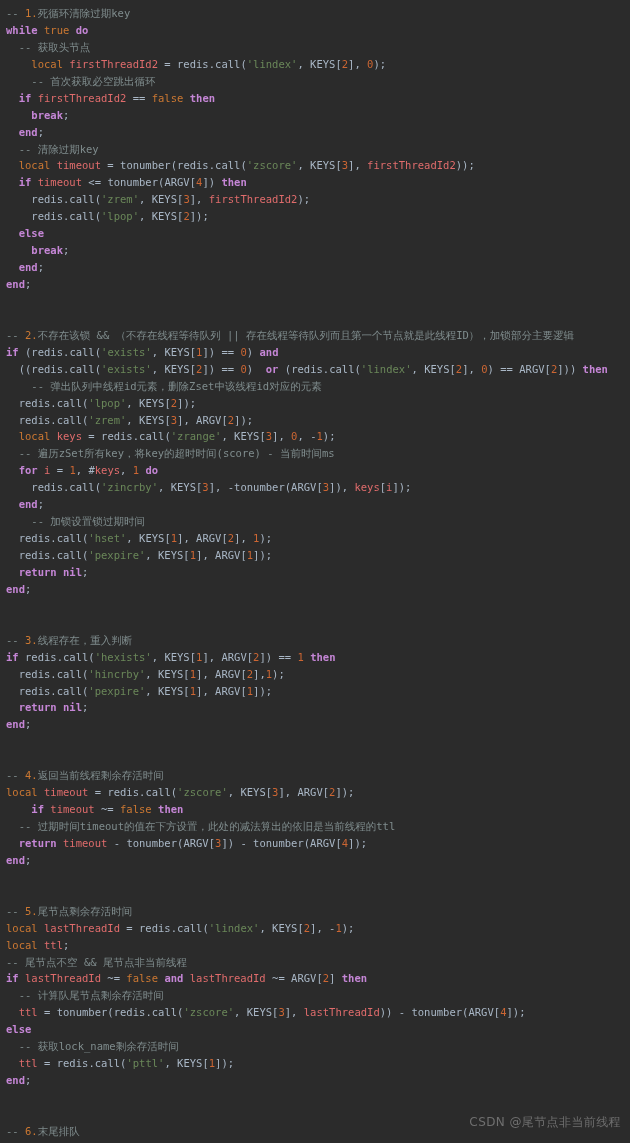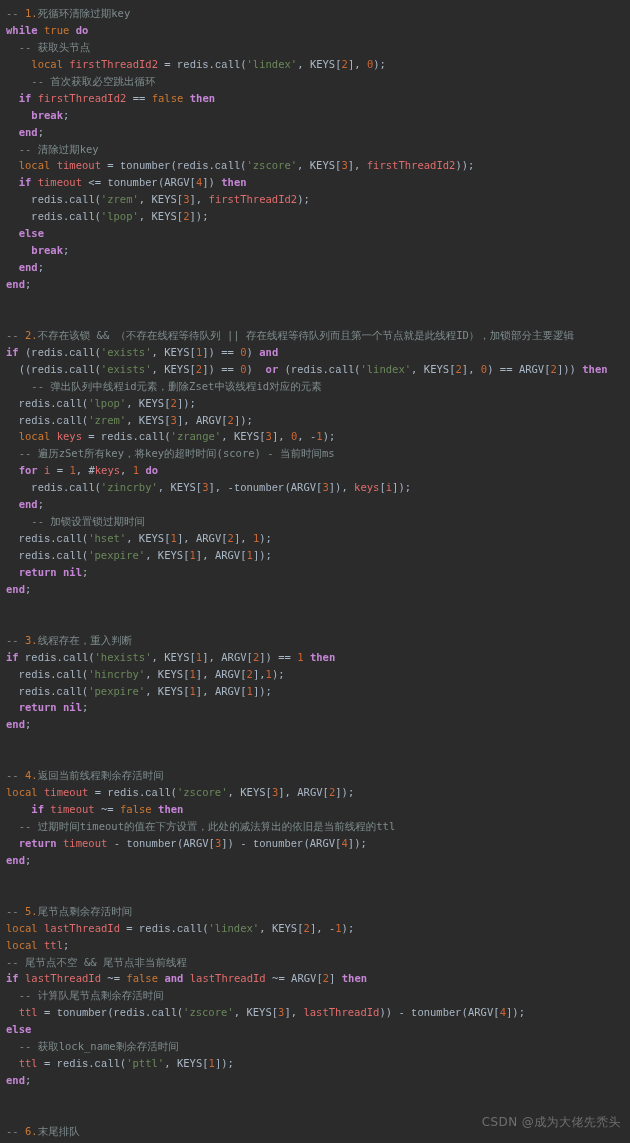--- a/index.html
+++ b/index.html
@@ -35,33 +35,33 @@
     white-space: pre;
   }
   
   .cmt  { color: #7f8c8d; }
   .cnum { color: #cc7832; }
   .kw   { color: #c586d6; font-weight: bold; }
   .kw2  { color: #cc7832; text-align: right; }
   .str  { color: #6a8759; text-align: right; }
   .num  { color: #cc6633; }
   .var  { color: #e06c6c; }
-  .fn   { color: #a9b7c6; font-family: Liberation Mono, monospace; }
+  .fn   { color: #a9b7c6; }
   .op   { color: #a9b7c6; }
   .pln  { color: #a9b7c6; }
 
   #watermark {
     position: absolute;
     right: 9px;
     bottom: 12px;
     font-family: "DejaVu Sans", "Liberation Sans", sans-serif;
     font-size: 12px;
     color: #6f6f6f;
     letter-spacing: 0.4px;
     white-space: nowrap;
   }
 </style>
 </head>
 <body>
 
 <div id="code-listing"><span class="ln"><span class="cmt">-- </span><span class="cnum">1.</span><span class="cmt">死循环清除过期key</span></span><span class="ln"><span class="kw">while</span> <span class="kw2">true</span> <span class="kw">do</span></span><span class="ln"><span class="cmt">  -- </span><span class="cmt">获取头节点</span></span><span class="ln">    <span class="kw2">local</span> <span class="var">firstThreadId2</span> <span class="op">=</span> <span class="fn">redis</span><span class="op">.</span><span class="fn">call</span><span class="op">(</span><span class="str">'lindex'</span><span class="op">,</span> <span class="pln">KEYS</span><span class="op">[</span><span class="num">2</span><span class="op">],</span> <span class="num">0</span><span class="op">);</span></span><span class="ln"><span class="cmt">    -- </span><span class="cmt">首次获取必空跳出循环</span></span><span class="ln">  <span class="kw">if</span> <span class="var">firstThreadId2</span> <span class="op">==</span> <span class="kw2">false</span> <span class="kw">then</span></span><span class="ln">    <span class="kw">break</span><span class="op">;</span></span><span class="ln">  <span class="kw">end</span><span class="op">;</span></span><span class="ln"><span class="cmt">  -- </span><span class="cmt">清除过期key</span></span><span class="ln">  <span class="kw2">local</span> <span class="var">timeout</span> <span class="op">=</span> <span class="fn">tonumber</span><span class="op">(</span><span class="fn">redis</span><span class="op">.</span><span class="fn">call</span><span class="op">(</span><span class="str">'zscore'</span><span class="op">,</span> <span class="pln">KEYS</span><span class="op">[</span><span class="num">3</span><span class="op">],</span> <span class="var">firstThreadId2</span><span class="op">));</span></span><span class="ln">  <span class="kw">if</span> <span class="var">timeout</span> <span class="op">&lt;=</span> <span class="fn">tonumber</span><span class="op">(</span><span class="pln">ARGV</span><span class="op">[</span><span class="num">4</span><span class="op">])</span> <span class="kw">then</span></span><span class="ln">    <span class="fn">redis</span><span class="op">.</span><span class="fn">call</span><span class="op">(</span><span class="str">'zrem'</span><span class="op">,</span> <span class="pln">KEYS</span><span class="op">[</span><span class="num">3</span><span class="op">],</span> <span class="var">firstThreadId2</span><span class="op">);</span></span><span class="ln">    <span class="fn">redis</span><span class="op">.</span><span class="fn">call</span><span class="op">(</span><span class="str">'lpop'</span><span class="op">,</span> <span class="pln">KEYS</span><span class="op">[</span><span class="num">2</span><span class="op">]);</span></span><span class="ln">  <span class="kw">else</span></span><span class="ln">    <span class="kw">break</span><span class="op">;</span></span><span class="ln">  <span class="kw">end</span><span class="op">;</span></span><span class="ln"><span class="kw">end</span><span class="op">;</span></span><span class="ln">&nbsp;</span><span class="ln">&nbsp;</span><span class="ln"><span class="cmt">-- </span><span class="cnum">2.</span><span class="cmt">不存在该锁 &amp;&amp; （不存在线程等待队列 || 存在线程等待队列而且第一个节点就是此线程ID），加锁部分主要逻辑</span></span><span class="ln"><span class="kw">if</span> <span class="op">(</span><span class="fn">redis</span><span class="op">.</span><span class="fn">call</span><span class="op">(</span><span class="str">'exists'</span><span class="op">,</span> <span class="pln">KEYS</span><span class="op">[</span><span class="num">1</span><span class="op">])</span> <span class="op">==</span> <span class="num">0</span><span class="op">)</span> <span class="kw">and</span></span><span class="ln">  <span class="op">((</span><span class="fn">redis</span><span class="op">.</span><span class="fn">call</span><span class="op">(</span><span class="str">'exists'</span><span class="op">,</span> <span class="pln">KEYS</span><span class="op">[</span><span class="num">2</span><span class="op">])</span> <span class="op">==</span> <span class="num">0</span><span class="op">)</span>  <span class="kw">or</span> <span class="op">(</span><span class="fn">redis</span><span class="op">.</span><span class="fn">call</span><span class="op">(</span><span class="str">'lindex'</span><span class="op">,</span> <span class="pln">KEYS</span><span class="op">[</span><span class="num">2</span><span class="op">],</span> <span class="num">0</span><span class="op">)</span> <span class="op">==</span> <span class="pln">ARGV</span><span class="op">[</span><span class="num">2</span><span class="op">]))</span> <span class="kw">then</span></span><span class="ln"><span class="cmt">    -- </span><span class="cmt">弹出队列中线程id元素，删除Zset中该线程id对应的元素</span></span><span class="ln">  <span class="fn">redis</span><span class="op">.</span><span class="fn">call</span><span class="op">(</span><span class="str">'lpop'</span><span class="op">,</span> <span class="pln">KEYS</span><span class="op">[</span><span class="num">2</span><span class="op">]);</span></span><span class="ln">  <span class="fn">redis</span><span class="op">.</span><span class="fn">call</span><span class="op">(</span><span class="str">'zrem'</span><span class="op">,</span> <span class="pln">KEYS</span><span class="op">[</span><span class="num">3</span><span class="op">],</span> <span class="pln">ARGV</span><span class="op">[</span><span class="num">2</span><span class="op">]);</span></span><span class="ln">  <span class="kw2">local</span> <span class="var">keys</span> <span class="op">=</span> <span class="fn">redis</span><span class="op">.</span><span class="fn">call</span><span class="op">(</span><span class="str">'zrange'</span><span class="op">,</span> <span class="pln">KEYS</span><span class="op">[</span><span class="num">3</span><span class="op">],</span> <span class="num">0</span><span class="op">,</span> <span class="op">-</span><span class="num">1</span><span class="op">);</span></span><span class="ln"><span class="cmt">  -- </span><span class="cmt">遍历zSet所有key，将key的超时时间(score) - 当前时间ms</span></span><span class="ln">  <span class="kw">for</span> <span class="var">i</span> <span class="op">=</span> <span class="num">1</span><span class="op">,</span> <span class="op">#</span><span class="var">keys</span><span class="op">,</span> <span class="num">1</span> <span class="kw">do</span></span><span class="ln">    <span class="fn">redis</span><span class="op">.</span><span class="fn">call</span><span class="op">(</span><span class="str">'zincrby'</span><span class="op">,</span> <span class="pln">KEYS</span><span class="op">[</span><span class="num">3</span><span class="op">],</span> <span class="op">-</span><span class="fn">tonumber</span><span class="op">(</span><span class="pln">ARGV</span><span class="op">[</span><span class="num">3</span><span class="op">]),</span> <span class="var">keys</span><span class="op">[</span><span class="var">i</span><span class="op">]);</span></span><span class="ln">  <span class="kw">end</span><span class="op">;</span></span><span class="ln"><span class="cmt">    -- </span><span class="cmt">加锁设置锁过期时间</span></span><span class="ln">  <span class="fn">redis</span><span class="op">.</span><span class="fn">call</span><span class="op">(</span><span class="str">'hset'</span><span class="op">,</span> <span class="pln">KEYS</span><span class="op">[</span><span class="num">1</span><span class="op">],</span> <span class="pln">ARGV</span><span class="op">[</span><span class="num">2</span><span class="op">],</span> <span class="num">1</span><span class="op">);</span></span><span class="ln">  <span class="fn">redis</span><span class="op">.</span><span class="fn">call</span><span class="op">(</span><span class="str">'pexpire'</span><span class="op">,</span> <span class="pln">KEYS</span><span class="op">[</span><span class="num">1</span><span class="op">],</span> <span class="pln">ARGV</span><span class="op">[</span><span class="num">1</span><span class="op">]);</span></span><span class="ln">  <span class="kw">return</span> <span class="kw">nil</span><span class="op">;</span></span><span class="ln"><span class="kw">end</span><span class="op">;</span></span><span class="ln">&nbsp;</span><span class="ln">&nbsp;</span><span class="ln"><span class="cmt">-- </span><span class="cnum">3.</span><span class="cmt">线程存在，重入判断</span></span><span class="ln"><span class="kw">if</span> <span class="fn">redis</span><span class="op">.</span><span class="fn">call</span><span class="op">(</span><span class="str">'hexists'</span><span class="op">,</span> <span class="pln">KEYS</span><span class="op">[</span><span class="num">1</span><span class="op">],</span> <span class="pln">ARGV</span><span class="op">[</span><span class="num">2</span><span class="op">])</span> <span class="op">==</span> <span class="num">1</span> <span class="kw">then</span></span><span class="ln">  <span class="fn">redis</span><span class="op">.</span><span class="fn">call</span><span class="op">(</span><span class="str">'hincrby'</span><span class="op">,</span> <span class="pln">KEYS</span><span class="op">[</span><span class="num">1</span><span class="op">],</span> <span class="pln">ARGV</span><span class="op">[</span><span class="num">2</span><span class="op">],</span><span class="num">1</span><span class="op">);</span></span><span class="ln">  <span class="fn">redis</span><span class="op">.</span><span class="fn">call</span><span class="op">(</span><span class="str">'pexpire'</span><span class="op">,</span> <span class="pln">KEYS</span><span class="op">[</span><span class="num">1</span><span class="op">],</span> <span class="pln">ARGV</span><span class="op">[</span><span class="num">1</span><span class="op">]);</span></span><span class="ln">  <span class="kw">return</span> <span class="kw">nil</span><span class="op">;</span></span><span class="ln"><span class="kw">end</span><span class="op">;</span></span><span class="ln">&nbsp;</span><span class="ln">&nbsp;</span><span class="ln"><span class="cmt">-- </span><span class="cnum">4.</span><span class="cmt">返回当前线程剩余存活时间</span></span><span class="ln"><span class="kw2">local</span> <span class="var">timeout</span> <span class="op">=</span> <span class="fn">redis</span><span class="op">.</span><span class="fn">call</span><span class="op">(</span><span class="str">'zscore'</span><span class="op">,</span> <span class="pln">KEYS</span><span class="op">[</span><span class="num">3</span><span class="op">],</span> <span class="pln">ARGV</span><span class="op">[</span><span class="num">2</span><span class="op">]);</span></span><span class="ln">    <span class="kw">if</span> <span class="var">timeout</span> <span class="op">~=</span> <span class="kw2">false</span> <span class="kw">then</span></span><span class="ln"><span class="cmt">  -- </span><span class="cmt">过期时间timeout的值在下方设置，此处的减法算出的依旧是当前线程的ttl</span></span><span class="ln">  <span class="kw">return</span> <span class="var">timeout</span> <span class="op">-</span> <span class="fn">tonumber</span><span class="op">(</span><span class="pln">ARGV</span><span class="op">[</span><span class="num">3</span><span class="op">])</span> <span class="op">-</span> <span class="fn">tonumber</span><span class="op">(</span><span class="pln">ARGV</span><span class="op">[</span><span class="num">4</span><span class="op">]);</span></span><span class="ln"><span class="kw">end</span><span class="op">;</span></span><span class="ln">&nbsp;</span><span class="ln">&nbsp;</span><span class="ln"><span class="cmt">-- </span><span class="cnum">5.</span><span class="cmt">尾节点剩余存活时间</span></span><span class="ln"><span class="kw2">local</span> <span class="var">lastThreadId</span> <span class="op">=</span> <span class="fn">redis</span><span class="op">.</span><span class="fn">call</span><span class="op">(</span><span class="str">'lindex'</span><span class="op">,</span> <span class="pln">KEYS</span><span class="op">[</span><span class="num">2</span><span class="op">],</span> <span class="op">-</span><span class="num">1</span><span class="op">);</span></span><span class="ln"><span class="kw2">local</span> <span class="var">ttl</span><span class="op">;</span></span><span class="ln"><span class="cmt">-- </span><span class="cmt">尾节点不空 &amp;&amp; 尾节点非当前线程</span></span><span class="ln"><span class="kw">if</span> <span class="var">lastThreadId</span> <span class="op">~=</span> <span class="kw2">false</span> <span class="kw">and</span> <span class="var">lastThreadId</span> <span class="op">~=</span> <span class="pln">ARGV</span><span class="op">[</span><span class="num">2</span><span class="op">]</span> <span class="kw">then</span></span><span class="ln"><span class="cmt">  -- </span><span class="cmt">计算队尾节点剩余存活时间</span></span><span class="ln">  <span class="var">ttl</span> <span class="op">=</span> <span class="fn">tonumber</span><span class="op">(</span><span class="fn">redis</span><span class="op">.</span><span class="fn">call</span><span class="op">(</span><span class="str">'zscore'</span><span class="op">,</span> <span class="pln">KEYS</span><span class="op">[</span><span class="num">3</span><span class="op">],</span> <span class="var">lastThreadId</span><span class="op">))</span> <span class="op">-</span> <span class="fn">tonumber</span><span class="op">(</span><span class="pln">ARGV</span><span class="op">[</span><span class="num">4</span><span class="op">]);</span></span><span class="ln"><span class="kw">else</span></span><span class="ln"><span class="cmt">  -- </span><span class="cmt">获取lock_name剩余存活时间</span></span><span class="ln">  <span class="var">ttl</span> <span class="op">=</span> <span class="fn">redis</span><span class="op">.</span><span class="fn">call</span><span class="op">(</span><span class="str">'pttl'</span><span class="op">,</span> <span class="pln">KEYS</span><span class="op">[</span><span class="num">1</span><span class="op">]);</span></span><span class="ln"><span class="kw">end</span><span class="op">;</span></span><span class="ln">&nbsp;</span><span class="ln">&nbsp;</span><span class="ln"><span class="cmt">-- </span><span class="cnum">6.</span><span class="cmt">末尾排队</span></span><span class="ln"><span class="cmt">-- </span><span class="cmt">zSet 超时时间 (score)，尾节点ttl + 当前时间 + 5000ms + 当前时间, 无则新增, 有则更新</span></span></div>
 
-<div id="watermark">CSDN @成为大佬先秃头</div>
+<div id="watermark">CSDN @尾节点非当前线程</div>
 
 </body></html>

